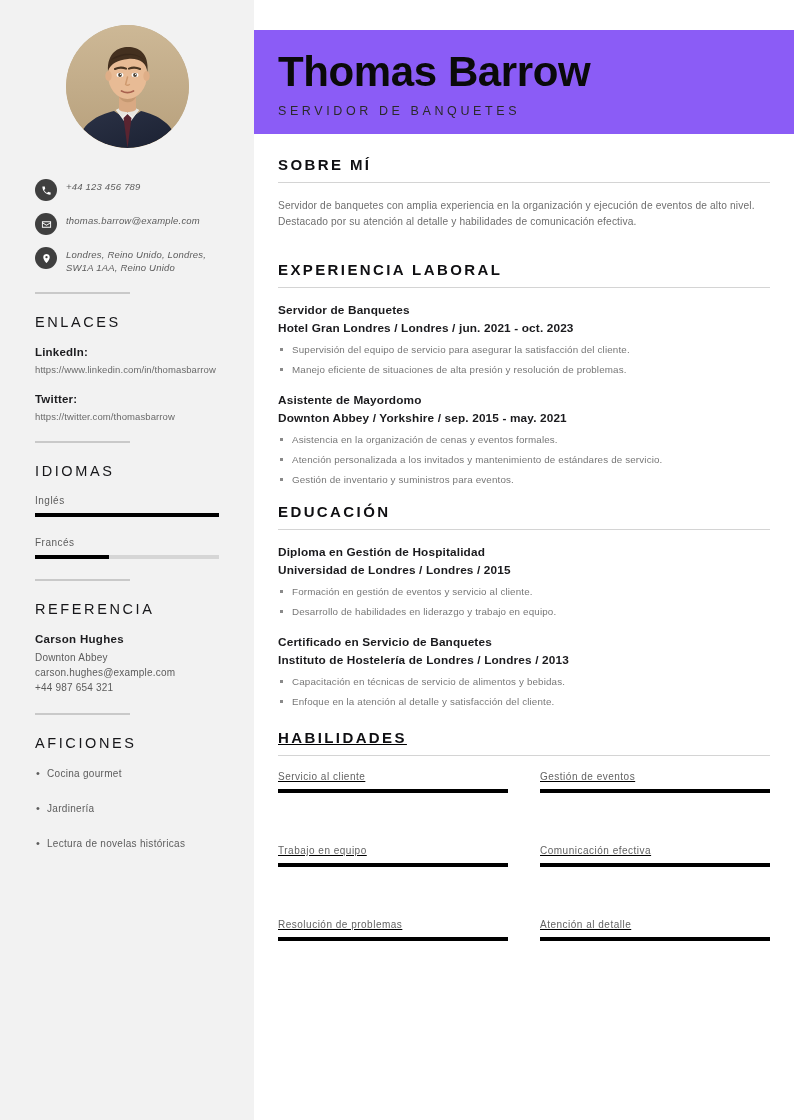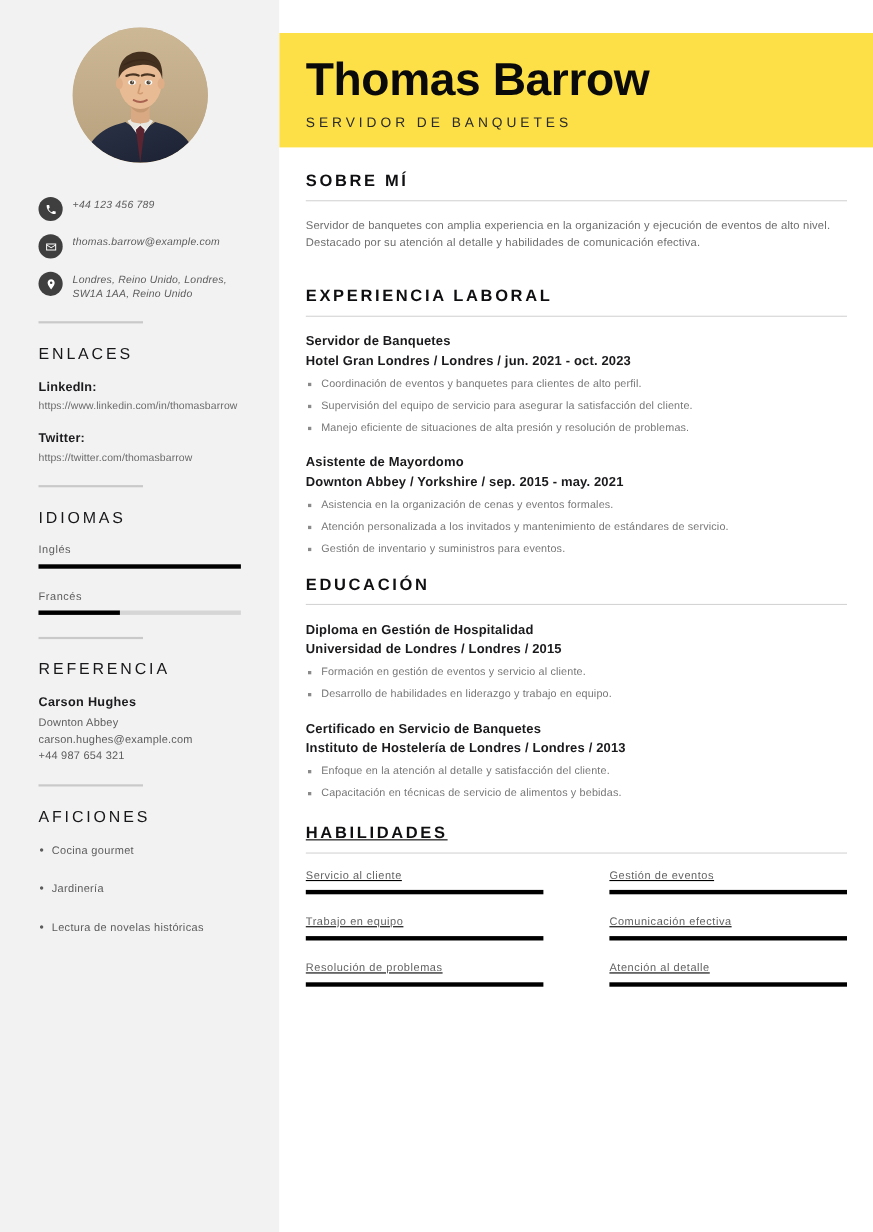--- a/index.html
+++ b/index.html
@@ -160,21 +160,21 @@
   }
 
   
   .main {
     flex: 1;
     position: relative;
     background: #ffffff;
   }
 
   .name-band {
-    background: #fde047;
+    background: #8b5cf6;
     margin-top: 30px;
     padding: 18px 0 16px 24px;
   }
   .name {
     font-size: 42px;
     font-weight: bold;
     color: #0a0a0a;
     letter-spacing: -0.4px;
     line-height: 48px;
     margin: 0;
@@ -242,20 +242,21 @@
     width: 3px;
     height: 3px;
     background: #8a8a8a;
   }
 
   .skills-grid {
     display: grid;
     grid-template-columns: 1fr 1fr;
     column-gap: 60px;
     row-gap: 0;
+    gap: 32px;
   }
   .skill { margin-bottom: 20px; }
   .skill-name {
     font-size: 10px;
     color: #636363;
     letter-spacing: .5px;
     margin-bottom: 7px;
   }
   .skill-track {
     height: 4px;
@@ -418,21 +419,20 @@
       <p class="summary">Servidor de banquetes con amplia experiencia en la organización y ejecución de eventos de alto nivel. Destacado por su atención al detalle y habilidades de comunicación efectiva.</p>
     </section>
 
     <section class="section" style="margin-top:32px;">
       <h2 class="sec-heading">EXPERIENCIA LABORAL</h2>
       <div class="sec-rule"></div>
 
       <div class="entry">
         <div class="entry-title">Servidor de Banquetes</div>
         <div class="entry-meta">Hotel Gran Londres / Londres / jun. 2021 - oct. 2023</div>
-        <div class="bullet">Coordinación de eventos y banquetes para clientes de alto perfil.</div>
         <div class="bullet">Supervisión del equipo de servicio para asegurar la satisfacción del cliente.</div>
         <div class="bullet">Manejo eficiente de situaciones de alta presión y resolución de problemas.</div>
       </div>
 
       <div class="entry">
         <div class="entry-title">Asistente de Mayordomo</div>
         <div class="entry-meta">Downton Abbey / Yorkshire / sep. 2015 - may. 2021</div>
         <div class="bullet">Asistencia en la organización de cenas y eventos formales.</div>
         <div class="bullet">Atención personalizada a los invitados y mantenimiento de estándares de servicio.</div>
         <div class="bullet">Gestión de inventario y suministros para eventos.</div>
@@ -446,22 +446,22 @@
       <div class="entry">
         <div class="entry-title">Diploma en Gestión de Hospitalidad</div>
         <div class="entry-meta">Universidad de Londres / Londres / 2015</div>
         <div class="bullet">Formación en gestión de eventos y servicio al cliente.</div>
         <div class="bullet">Desarrollo de habilidades en liderazgo y trabajo en equipo.</div>
       </div>
 
       <div class="entry">
         <div class="entry-title">Certificado en Servicio de Banquetes</div>
         <div class="entry-meta">Instituto de Hostelería de Londres / Londres / 2013</div>
+        <div class="bullet">Capacitación en técnicas de servicio de alimentos y bebidas.</div>
         <div class="bullet">Enfoque en la atención al detalle y satisfacción del cliente.</div>
-        <div class="bullet">Capacitación en técnicas de servicio de alimentos y bebidas.</div>
       </div>
     </section>
 
     <section class="section" style="margin-top:20px;text-decoration:underline;">
       <h2 class="sec-heading">HABILIDADES</h2>
       <div class="sec-rule"></div>
 
       <div class="skills-grid">
         <div class="skill">
           <div class="skill-name">Servicio al cliente</div>

